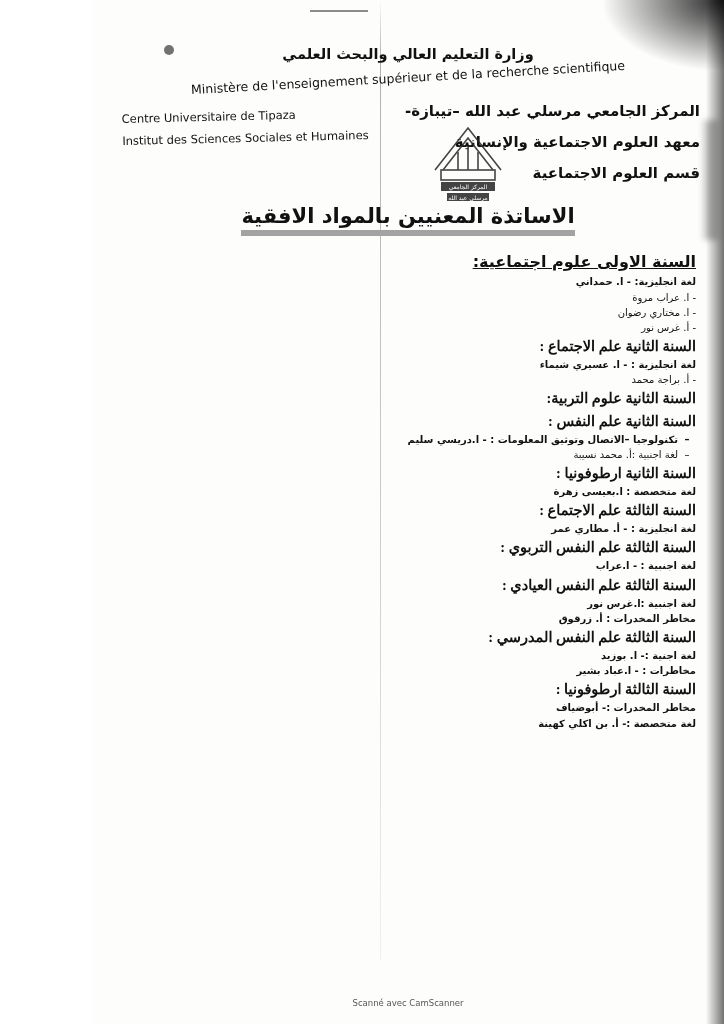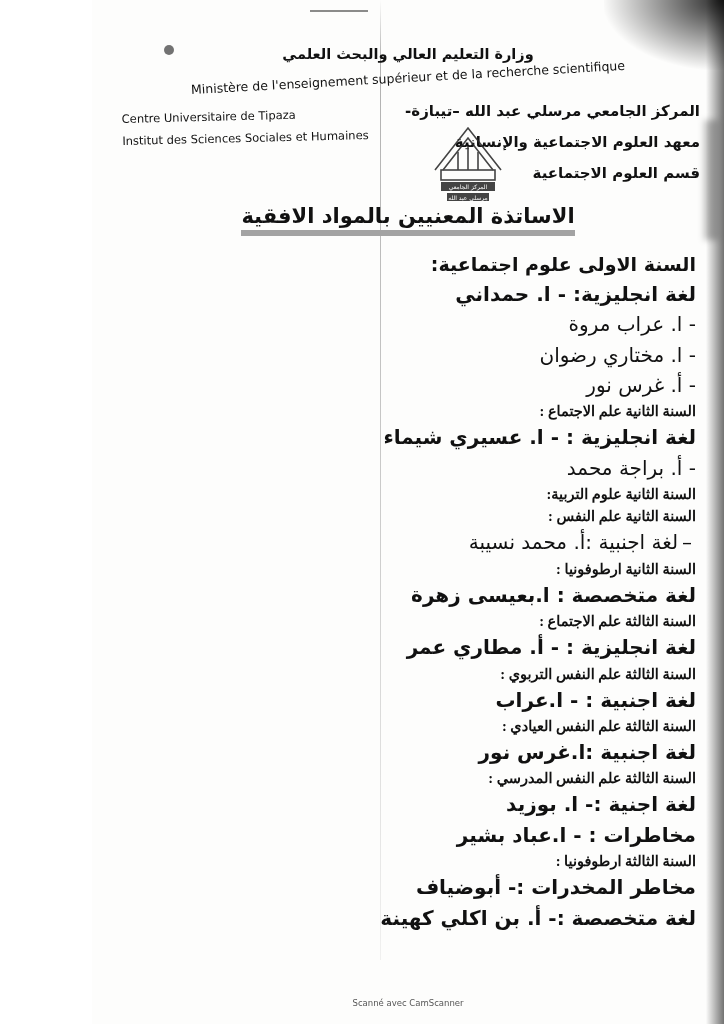--- a/index.html
+++ b/index.html
@@ -124,27 +124,27 @@
   
   .body {
     position: absolute;
     top: 250px;
     right: 28px;
     left: 180px;
     text-align: right;
   }
   .ln {
     display: block;
-    font-size: 20px;
+    font-size: 10px;
     line-height: 1.52;
     white-space: nowrap;
     direction: rtl;
   }
   .ln.bold { font-weight: bold; }
-  .ln.big  { font-size: 19px; font-weight: bold; }
+  .ln.big  { font-size: 16px; font-weight: bold; text-decoration: underline; }
   .ln.sec  { font-size: 14.5px; font-weight: bold; font-family: Liberation Serif, serif; }
   .ln.indent-1 { padding-left: 26px; }
   .ln.indent-2 { padding-left: 58px; }
   .ln.indent-3 { padding-left: 86px; }
   .ln.bullet {
     padding-left: 0;
   }
   .ln.bullet .bl {
     display: inline-block;
     width: 18px;
@@ -215,29 +215,31 @@
     <span class="ln big indent-0">السنة الاولى علوم اجتماعية:</span>
     <span class="ln bold indent-1">لغة انجليزية: - ا. حمداني</span>
     <span class="ln indent-2">- ا. عراب مروة</span>
     <span class="ln indent-2">- ا. مختاري رضوان</span>
     <span class="ln indent-3">- أ. غرس نور</span>
     <span class="ln sec indent-2">السنة الثانية علم الاجتماع :</span>
     <span class="ln bold indent-1">لغة انجليزية : - ا. عسيري شيماء</span>
     <span class="ln indent-3">- أ. براجة محمد</span>
     <span class="ln sec indent-2">السنة الثانية علوم التربية:</span>
     <span class="ln sec indent-2">السنة الثانية علم النفس :</span>
+    <span class="ln bold bullet"><span class="bl">–</span><span>تكنولوجيا –الاتصال وتوثيق المعلومات : - ا.دريسي سليم</span></span>
     <span class="ln bullet indent-2"><span class="bl">–</span><span>لغة اجنبية :أ. محمد نسيبة</span></span>
     <span class="ln sec indent-2">السنة الثانية ارطوفونيا :</span>
     <span class="ln bold indent-2">لغة متخصصة : ا.بعيسى زهرة</span>
     <span class="ln sec indent-2">السنة الثالثة علم الاجتماع :</span>
     <span class="ln bold indent-2">لغة انجليزية : - أ. مطاري عمر</span>
     <span class="ln sec indent-1">السنة الثالثة علم النفس التربوي :</span>
     <span class="ln bold indent-2">لغة اجنبية : - ا.عراب</span>
     <span class="ln sec indent-1">السنة الثالثة علم النفس العيادي :</span>
     <span class="ln bold indent-2">لغة اجنبية :ا.غرس نور</span>
+    <span class="ln bold indent-2">مخاطر المخدرات : أ. زرقوق</span>
     <span class="ln sec indent-1">السنة الثالثة علم النفس المدرسي :</span>
     <span class="ln bold indent-3">لغة اجنية :- ا. بوزيد</span>
     <span class="ln bold indent-3">مخاطرات : - ا.عباد بشير</span>
     <span class="ln sec indent-2">السنة الثالثة ارطوفونيا :</span>
     <span class="ln bold indent-3">مخاطر المخدرات :- أبوضياف</span>
     <span class="ln bold indent-2">لغة متخصصة :- أ. بن اكلي كهينة</span>
   </div>
 
   <div class="footer">Scanné avec CamScanner</div>
 </div>

